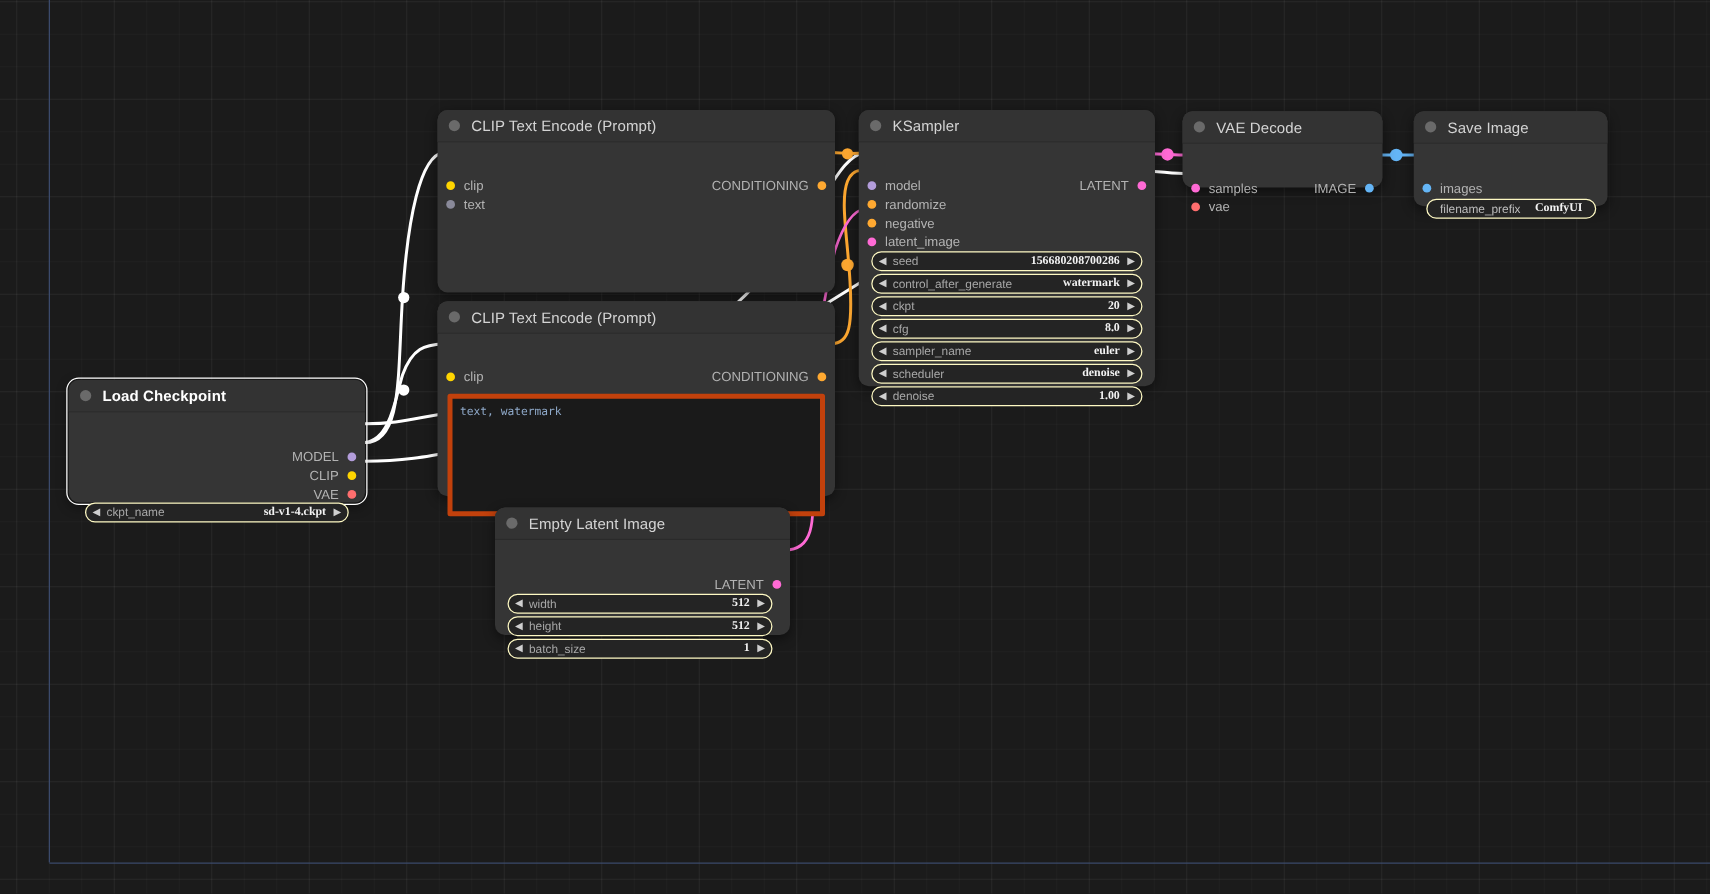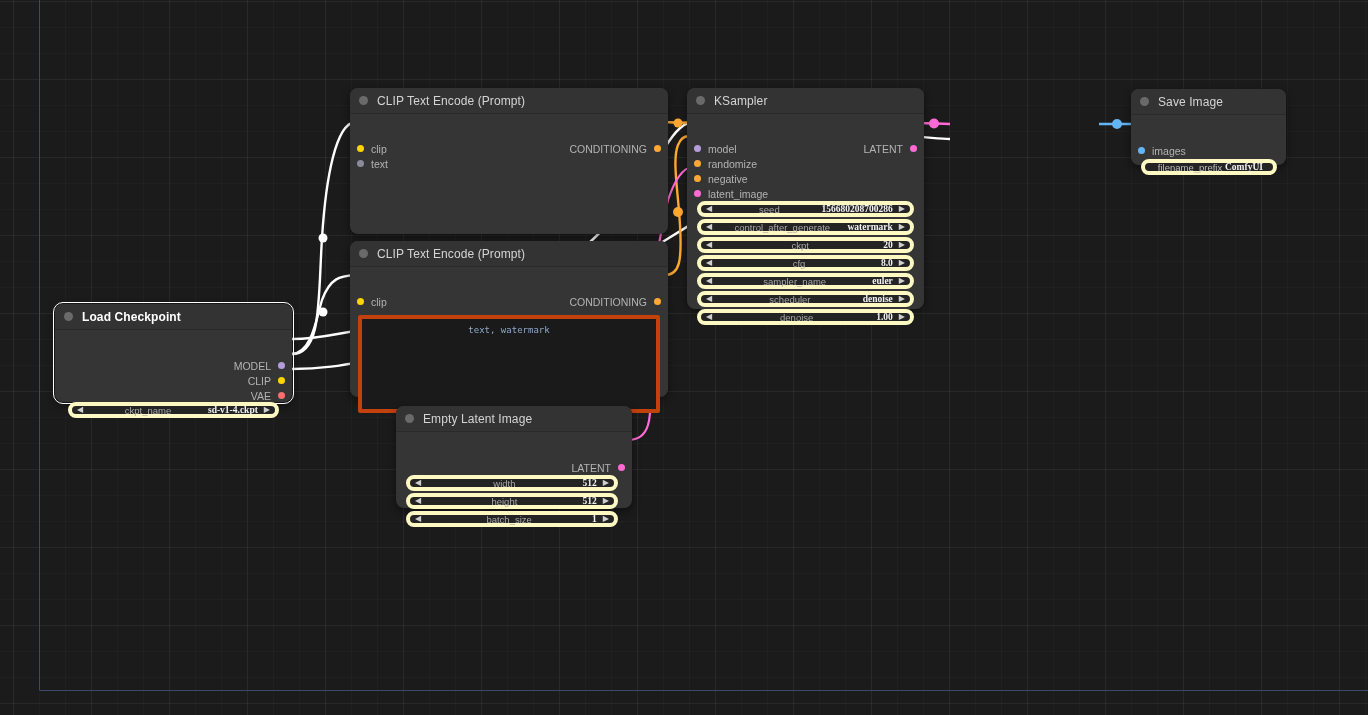--- a/index.html
+++ b/index.html
@@ -23,21 +23,20 @@
     overflow: hidden;
   }
   #links { position:absolute; left:0; top:0; width:1368px; height:715px; pointer-events:none; }
 
   .node {
     position: absolute;
     background: #353535;
     border-radius: 8px;
     box-shadow: 0 3px 9px rgba(0,0,0,0.45);
     box-sizing: border-box;
-    text-align: center;
   }
   .node.selected { outline: 1px solid #ffffff; outline-offset: 1px; border-radius: 8px; }
   .node-title {
     height: 25px;
     display: flex; align-items: center;
     padding-left: 9px;
     background: #333333;
     border-radius: 8px 8px 0 0;
     border-bottom: 1px solid #2a2a2a;
   }
@@ -64,21 +63,21 @@
     flex: none;
   }
   .slot.in .slot-dot { margin-right: 7px; }
   .slot.out .slot-dot { margin-left: 7px; }
   .slot-label { color: #b3b3b3; font-size: 10.5px; }
 
   .widget {
     position: absolute;
     height: 16px;
     background: #242424;
-    border: 4px solid #fef9c3;
+    border: 1px solid #fef9c3;
     border-radius: 9px;
     display: flex; align-items: center;
     box-sizing: border-box;
     padding: 0 5px;
   }
   .widget .arrow {
     color: #cfcfcf; font-size: 8px; line-height: 1; flex: none;
   }
   .widget .wlabel {
     color: #a8a8a8; font-size: 9.5px; margin-left: 5px;
@@ -245,20 +244,40 @@
       </div>
       <div class="widget" style="left:10px; top:195px; width:217px;">
         <span class="arrow">◀</span>
         <span class="wlabel">denoise</span>
         <span class="wvalue">1.00</span>
         <span class="arrow">▶</span>
       </div>
     </div>
   </div>
 
+  <div class="node" style="left:946px; top:89px; width:160px; height:61px;">
+    <div class="node-title">
+      <span class="title-dot"></span>
+      <span class="title-text">VAE Decode</span>
+    </div>
+    <div class="node-body">
+      <div class="slot in" style="top:28px;">
+        <span class="slot-dot" style="background:#ff6ad5;"></span>
+        <span class="slot-label">samples</span>
+      </div>
+      <div class="slot in" style="top:43px;">
+        <span class="slot-dot" style="background:#ff6e6e;"></span>
+        <span class="slot-label">vae</span>
+      </div>
+      <div class="slot out" style="top:28px;">
+        <span class="slot-dot" style="background:#64b5f6;"></span>
+        <span class="slot-label">IMAGE</span>
+      </div>
+    </div>
+  </div>
 
   <div class="node" style="left:1131px; top:89px; width:155px; height:76px;">
     <div class="node-title">
       <span class="title-dot"></span>
       <span class="title-text">Save Image</span>
     </div>
     <div class="node-body">
       <div class="slot in" style="top:28px;">
         <span class="slot-dot" style="background:#64b5f6;"></span>
         <span class="slot-label">images</span>

